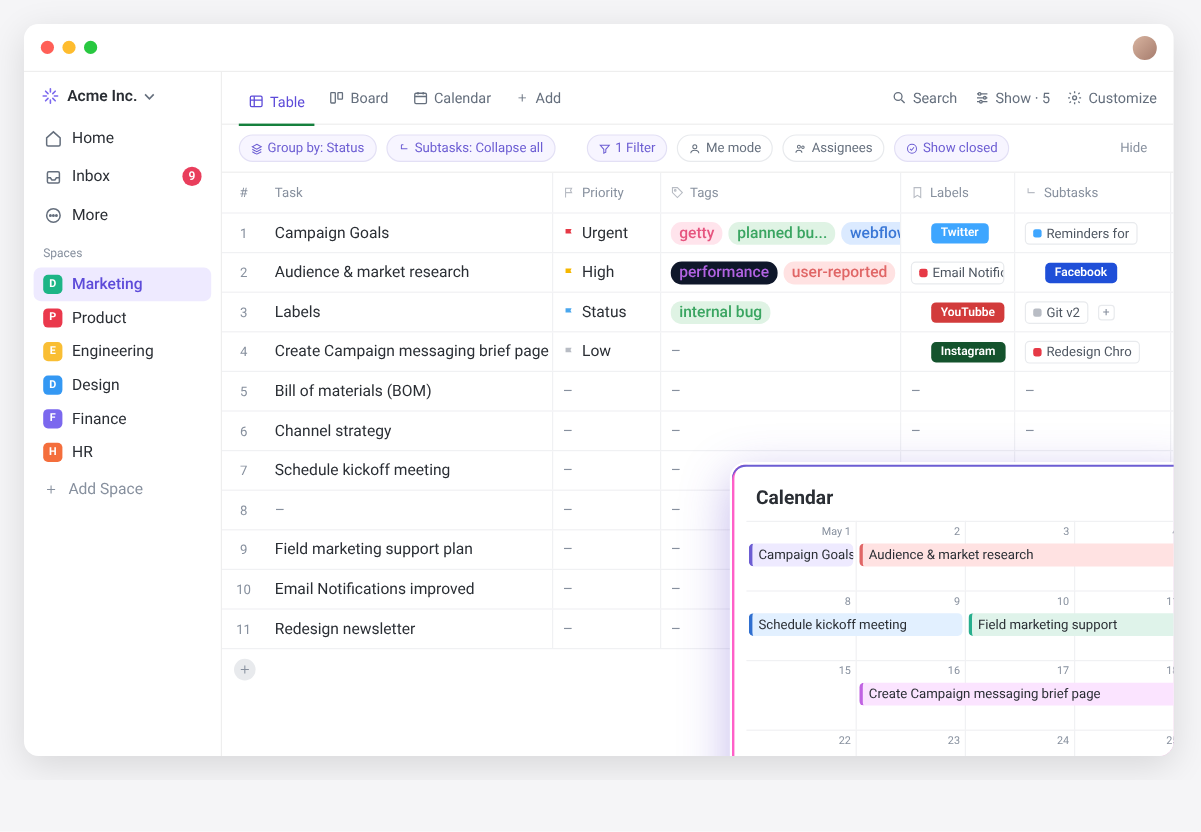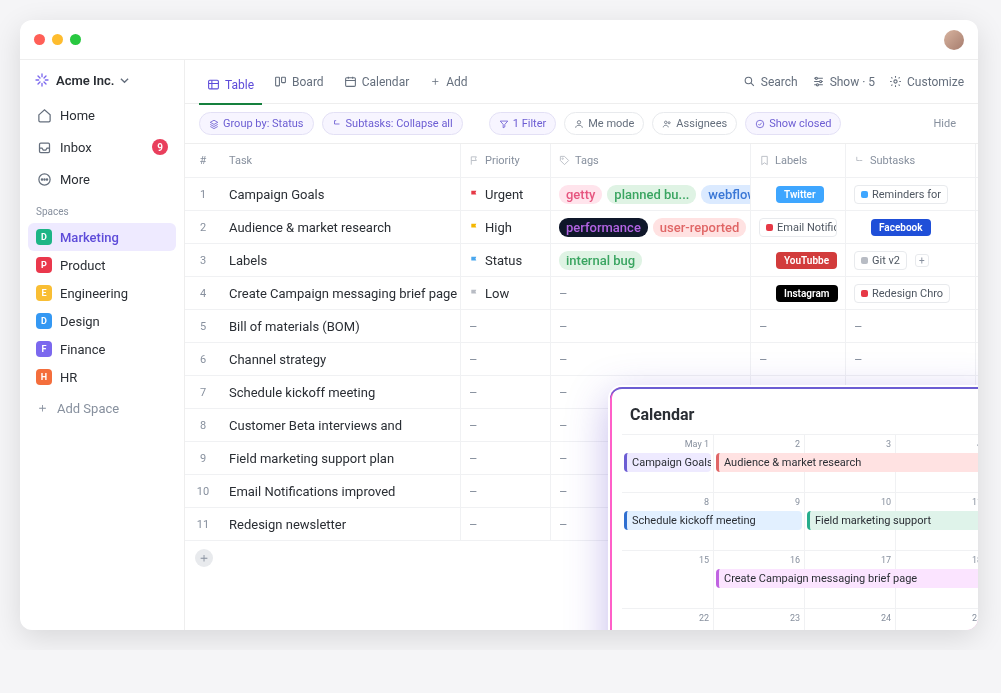--- a/index.html
+++ b/index.html
@@ -355,21 +355,21 @@
     <div class="td">
                 <svg class="flag" viewBox="0 0 24 24">
                   <path d="M5 21V4h11l-2 4 2 4H5" fill="#b8bcc4"></path>
                 </svg>
                 <span>Low</span>
               </div>
     <div class="td">
                 <span class="dash">–</span>
               </div>
     <div class="td">
-                <span class="lbl" style="background:#000000">Instagram</span>
+                <span class="lbl" style="background:#14532d">Instagram</span>
               </div>
     <div class="td">
                 <span class="subtask-pill"><span class="sq" style="background:#e63946"></span>Redesign Chro</span>
               </div>
             </div>
             <div class="trow">
     <div class="td idx">5</div>
     <div class="td task">Bill of materials (BOM)</div>
     <div class="td">
                 <span class="dash">–</span>
@@ -411,21 +411,20 @@
               </div>
     <div class="td">
                 <span class="dash">–</span>
               </div>
     <div class="td">
                 <span class="dash">–</span>
               </div>
             </div>
             <div class="trow">
     <div class="td idx">8</div>
-    <div class="td task">Customer Beta interviews and</div>
     <div class="td">
                 <span class="dash">–</span>
               </div>
     <div class="td">
                 <span class="dash">–</span>
               </div>
     <div class="td">
                 <span class="dash">–</span>
               </div>
     <div class="td">

